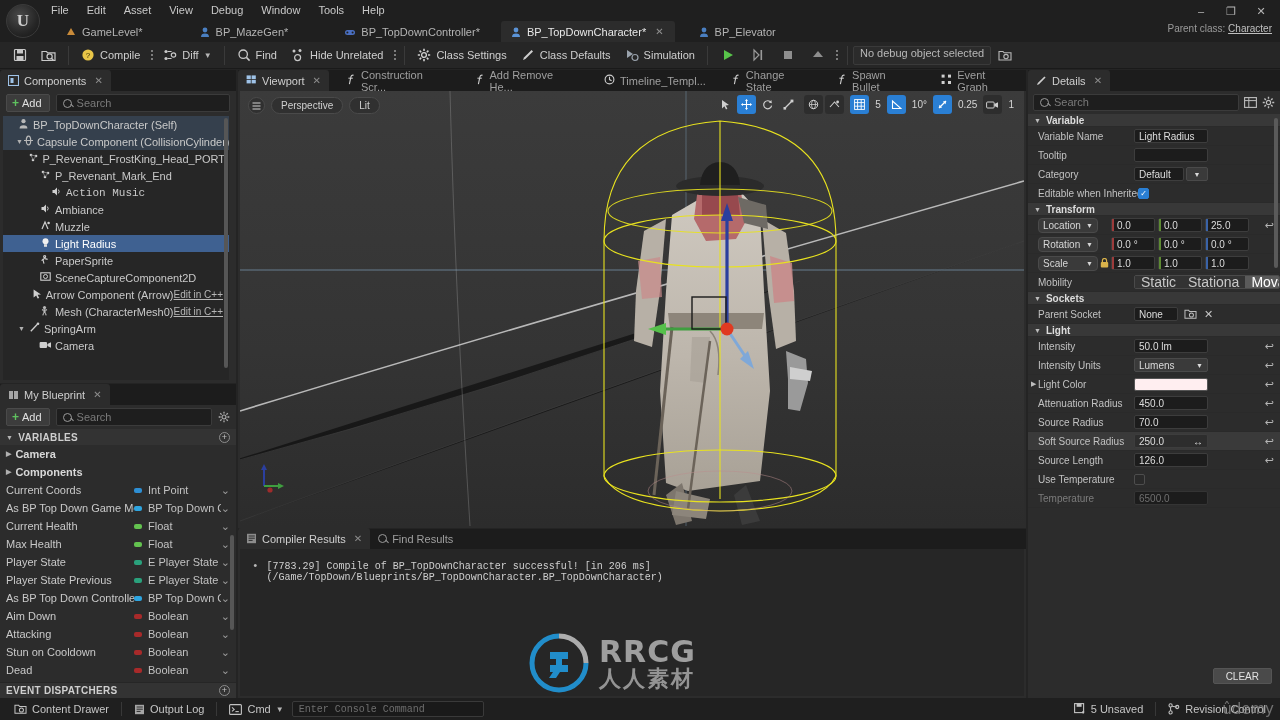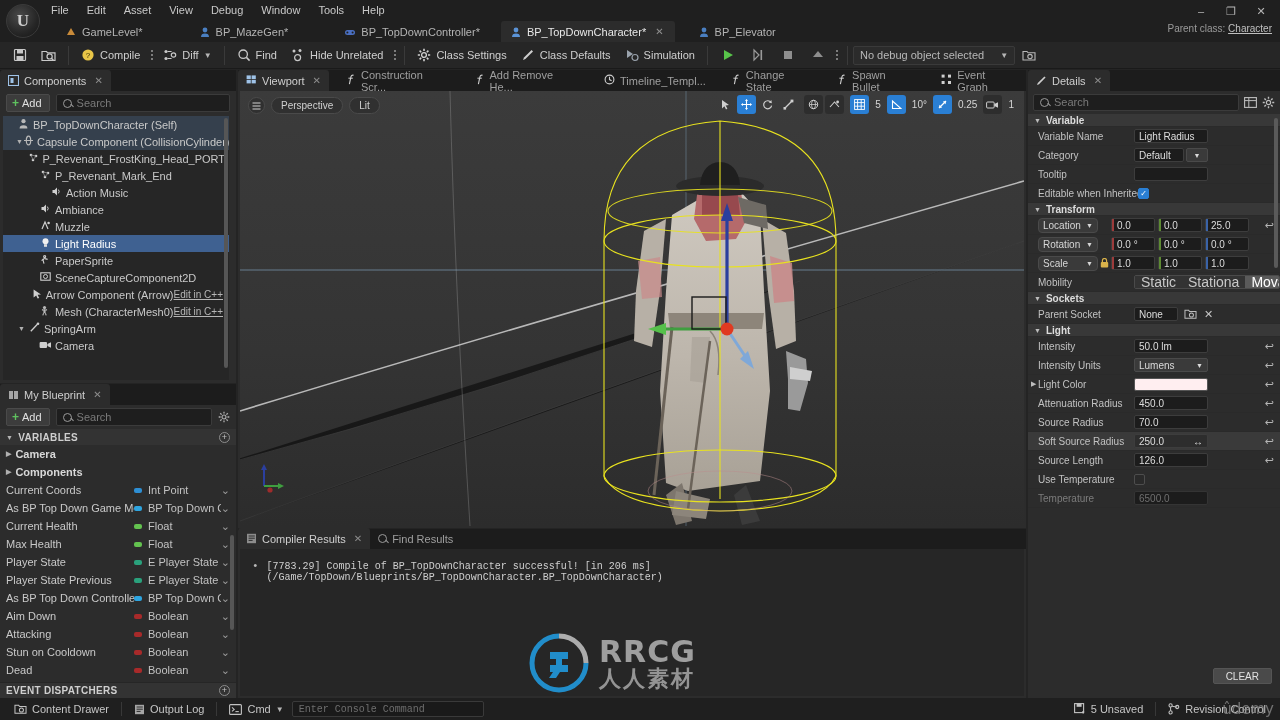--- a/index.html
+++ b/index.html
@@ -77,21 +77,21 @@
   }
   .tb-sep { width:1px; height:19px; background:#3a3a3a; margin:0 5px; }
   .tb-dots { width: 9px; display:flex; align-items:center; justify-content:center;
              color:#9a9a9a; font-size:11px; letter-spacing:0; line-height:8px; }
   .dotcol { display:flex; flex-direction:column; gap:2px; }
   .dotcol i { width:2px;height:2px;background:#9a9a9a;border-radius:50%;display:block; }
 
   .dbgsel {
     height:19px; min-width:110px; background:#2b2b2b; border:1px solid #3a3a3a;
     border-radius:2px; display:flex; align-items:center; justify-content:space-between;
-    padding: 0 6px; color:#b8b8b8; font-size:11px; gap:16px;
+    padding: 0 6px; color:#b8b8b8; font-size:11px; gap:22px;flex-direction:column;
   }
 
   
   .panel-tabstrip {
     height: 21px; background: #1c1c1c; display: flex; align-items: flex-end;
   }
   .ptab {
     height: 21px; display:flex; align-items:center; gap:5px; padding: 0 8px;
     font-size: 11px; color: #cfcfcf; background:#2c2c2c;
     border-top-left-radius:3px; border-top-right-radius:3px;
@@ -594,21 +594,21 @@
         <div class="trow" style="padding-left: 24px;">
           <span class="tarrow"></span>
           <span class="ticon"><svg width="11" height="11" viewBox="0 0 11 11">
               <circle cx="3" cy="3" r="1.3" fill="#cfcfcf"></circle>
               <circle cx="8" cy="4" r="1.3" fill="#cfcfcf"></circle>
               <circle cx="5" cy="8" r="1.3" fill="#cfcfcf"></circle>
               <path d="M3 3 L8 4 L5 8 Z" fill="none" stroke="#9a9a9a" stroke-width=".7"></path>
             </svg></span>
           <span style="margin-left: 3px;">P_Revenant_Mark_End</span>
         </div>
-        <div class="trow" style="padding-left: 35px;">
+        <div class="trow" style="padding-left: 35px; font-family: Liberation Mono, monospace;">
           <span class="tarrow"></span>
           <span class="ticon"><svg width="11" height="11" viewBox="0 0 11 11">
               <path d="M1.5 4 h2 L6 1.6 v7.8 L3.5 7 h-2 z" fill="#cfcfcf"></path>
               <path d="M7.4 3.6 a3 3 0 0 1 0 3.8" fill="none" stroke="#cfcfcf" stroke-width="1"></path>
             </svg></span>
           <span style="margin-left: 3px;">Action Music</span>
         </div>
         <div class="trow" style="padding-left: 24px;">
           <span class="tarrow"></span>
           <span class="ticon"><svg width="11" height="11" viewBox="0 0 11 11">
@@ -1084,29 +1084,29 @@
 
       <div class="det-cat">
         <span class="caret">▼</span>
         <span>Variable</span>
       </div>
       <div class="det-row">
         <span class="det-label">Variable Name</span>
         <span class="det-field wide">Light Radius</span>
       </div>
       <div class="det-row">
+        <span class="det-label">Tooltip</span>
+        <span class="det-field wide"></span>
+      </div>
+      <div class="det-row">
         <span class="det-label">Category</span>
         <span class="det-field" style="width:50px">Default</span>
         <span class="combo" style="width:22px;margin-left:2px;justify-content:center">
           <span style="font-size:7px">▼</span>
         </span>
-      </div>
-      <div class="det-row">
-        <span class="det-label">Tooltip</span>
-        <span class="det-field wide"></span>
       </div>
       <div class="det-row">
         <span class="det-label" style="width:100px">Editable when Inherited</span>
         <span class="chk on">✓</span>
       </div>
 
       <div class="det-cat">
         <span class="caret">▼</span>
         <span>Transform</span>
       </div>

